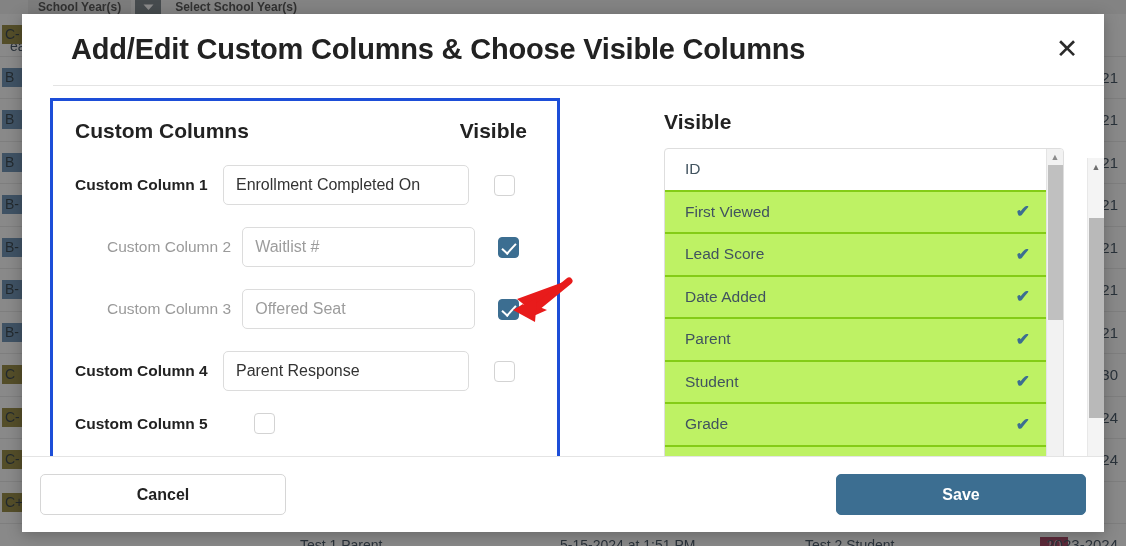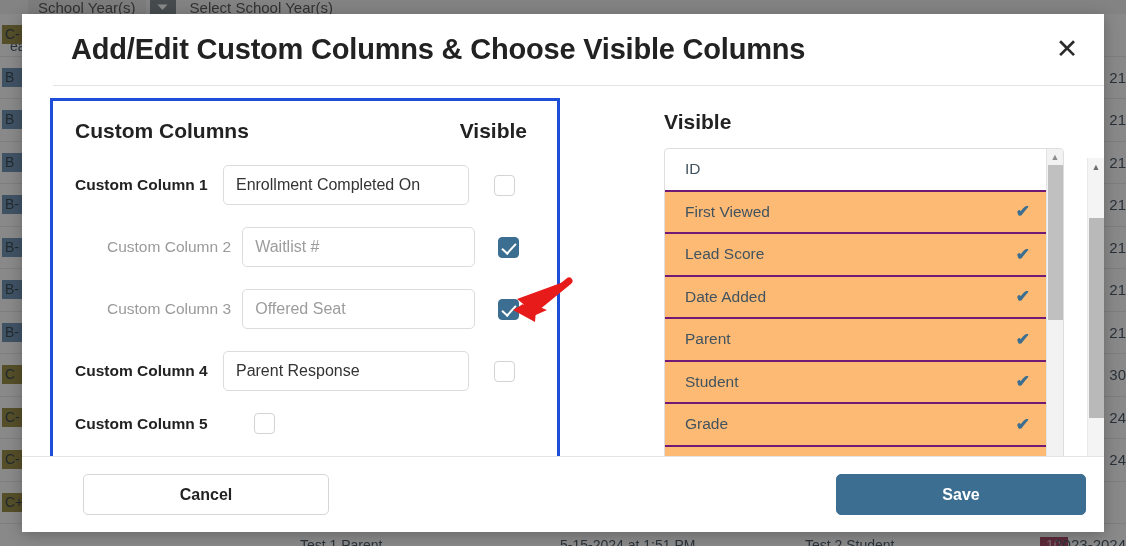--- a/index.html
+++ b/index.html
@@ -16,21 +16,21 @@
     background: #ffffff;
     overflow: hidden;
   }
   #bg-toolbar {
     position: absolute; left: 0; top: 0; width: 1126px; height: 14px;
     background: #f2f2f2;
     display: flex; align-items: center;
   }
   #bg-toolbar .tb-chip {
     height: 14px; display: flex; align-items: center;
-    font-size: 15px; font-weight: normal; color: #3d3d3d;
+    font-size: 12px; font-weight: bold; color: #3d3d3d;
     white-space: nowrap; overflow: hidden;
   }
   .tb-label { background: #e2e2e2; padding: 0 10px; margin-left: 28px; }
   .tb-caret {
     width: 26px; height: 14px; background: #6c757d;
     display: flex; align-items: center; justify-content: center;
     margin-left: 4px;
   }
   .tb-placeholder { padding-left: 14px; color: #6a6a6a; font-weight: normal; font-size: 15px;}
 
@@ -49,21 +49,21 @@
     width: 26px; margin-left: 2px;
     font-size: 14px; font-weight: normal;
     padding: 1px 2px 2px 3px;
     color: #1c2b36;
   }
   .g-blue { background: #5b86ad; }
   .g-olive { background: #8a7d2b; }
   .bg-cellA { position: absolute; left: 300px; font-size: 14px; }
   .bg-cellB { position: absolute; left: 560px; font-size: 14px; }
   .bg-cellC { position: absolute; left: 805px; font-size: 14px; }
-  .bg-num   { position: absolute; right: 0; font-size: 15px; color: #2c3e50; }
+  .bg-num   { position: absolute; right: 8px; font-size: 15px; color: #2c3e50; }
   .bg-badge {
     position: absolute; left: 1040px;
     background: #9c2b4e; color: #e8b7c6; font-size: 14px; padding: 0 6px;
   }
   #bg-header-text {
     position: absolute; left: 10px; top: 38px;
     font-size: 14px; color: #2c3e50;
   }
 
   
@@ -194,24 +194,24 @@
   }
   #std-list {
     flex: 1 1 auto;
     overflow: hidden;
   }
   .std-row {
     height: 42.5px;
     display: flex; align-items: center;
     padding: 0 16px 0 20px;
     font-size: 15.5px; color: #41535f;
-    border-bottom: 2px solid #701a75;
+    border-bottom: 2px solid #84cc16;
     cursor: pointer;
   }
-  .std-row.alt { background: #fdba74; }
+  .std-row.alt { background: #bef264; }
   .std-row .std-label { flex: 1 1 auto; }
   .std-check { color: #3c6e91; font-size: 17px; font-weight: bold; }
 
   
   #std-scroll {
     width: 17px; flex: 0 0 17px;
     background: #f2f2f2;
     border-left: 1px solid #e4e4e4;
     position: relative;
   }
@@ -249,21 +249,20 @@
     border-top: 1px solid #e4e4e4;
     display: flex; align-items: center; justify-content: space-between;
     padding: 0 18px;
   }
   #cancel-btn {
     width: 246px; height: 41px;
     background: #fff; border: 1px solid #d6d6d6; border-radius: 5px;
     font-size: 16px; color: #222; font-weight: bold;
     cursor: pointer;
     font-family: "Liberation Sans", sans-serif;
-    margin-left: 43px;
   }
   #save-btn {
     width: 250px; height: 41px;
     background: #3c6e91; border: 1px solid #3c6e91; border-radius: 5px;
     font-size: 16px; color: #fff; font-weight: bold;
     cursor: pointer;
     font-family: "Liberation Sans", sans-serif;
   }
 </style>
 </head>

